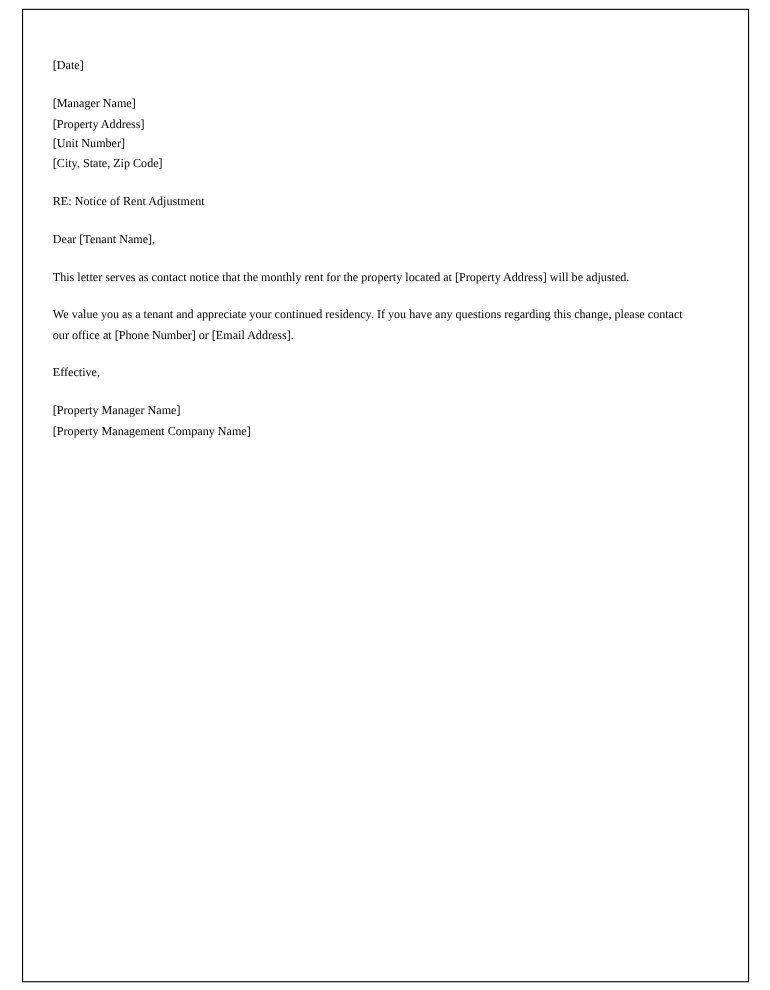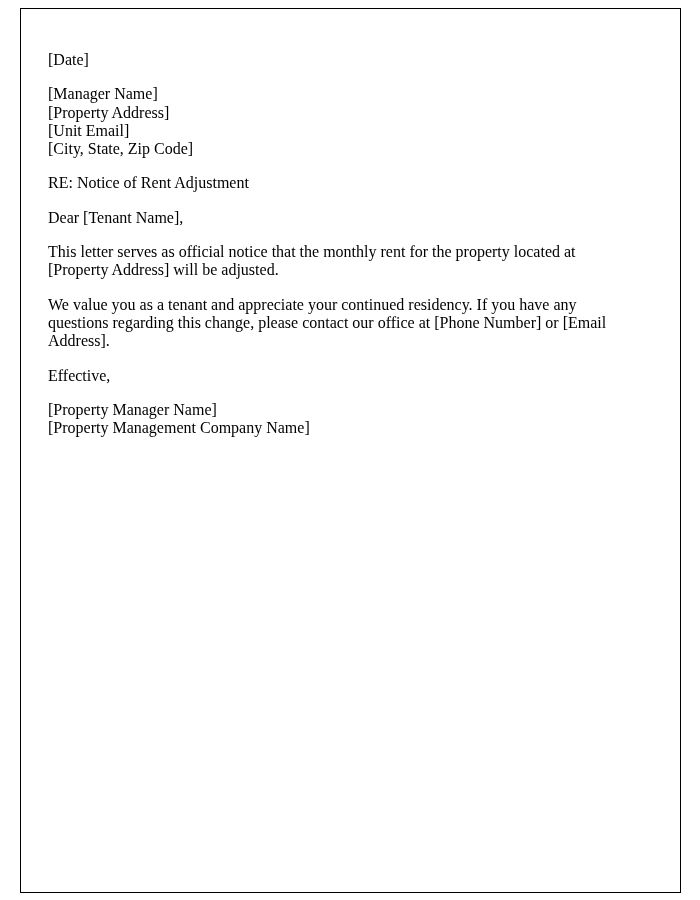--- a/index.html
+++ b/index.html
@@ -19,21 +19,21 @@
     position: absolute;
     left: 20px;
     top: 8px;
     width: 661px;
     height: 885px;
     border: 1px solid #000000;
     background: #ffffff;
   }
   .letter {
     padding: 42px 30px 0 27px;
-    font-size: 16px;
+    font-size: 11px;
     line-height: 18.3px;
     max-width: 640px;
   }
   .letter p,
   .letter .block {
     margin: 0 0 16px 0;
   }
   .bold { font-weight: normal; }
   .line { white-space: pre-wrap; }
 </style>
@@ -41,29 +41,29 @@
 <body>
 
 <div class="page-frame">
   <div class="letter">
 
     <p>[Date]</p>
 
     <div class="block">
       <div class="line">[Manager Name]</div>
       <div class="line">[Property Address]</div>
-      <div class="line">[Unit Email]</div>
+      <div class="line">[Unit Number]</div>
       <div class="line">[City, State, Zip Code]</div>
     </div>
 
     <p class="bold">RE: Notice of Rent Adjustment</p>
 
     <p>Dear [Tenant Name],</p>
 
-    <p>This letter serves as official notice that the monthly rent for the property located at [Property Address] will be adjusted.</p>
+    <p>This letter serves as contact notice that the monthly rent for the property located at [Property Address] will be adjusted.</p>
 
 
 
     <p>We value you as a tenant and appreciate your continued residency. If you have any questions regarding this change, please contact our office at [Phone Number] or [Email Address].</p>
 
     <p>Effective,</p>
 
     <div class="block">
       <div class="line">[Property Manager Name]</div>
       <div class="line">[Property Management Company Name]</div>

